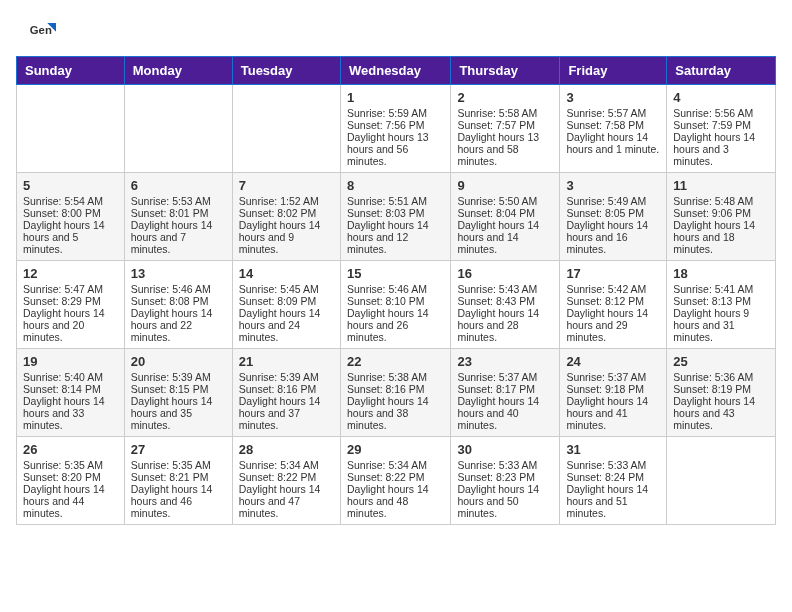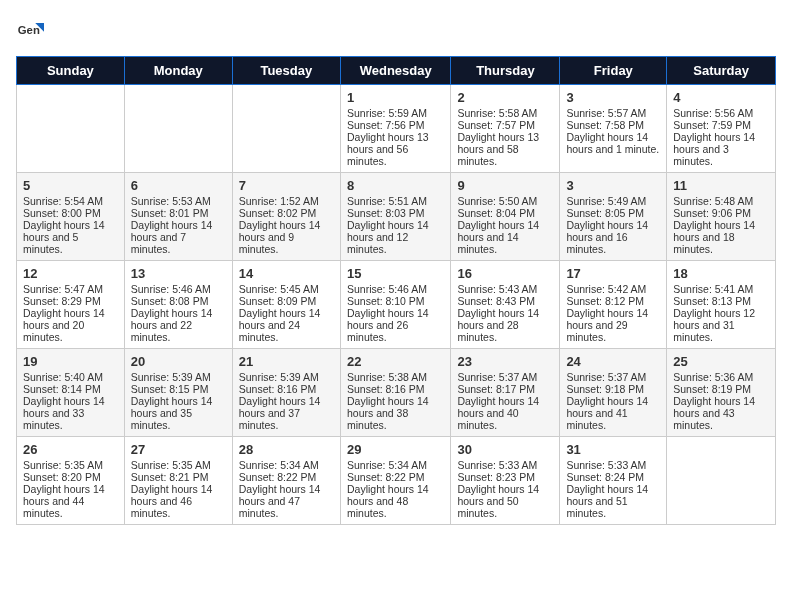--- a/index.html
+++ b/index.html
@@ -8,20 +8,21 @@
       background: #fff;
       width: 792px;
       min-height: 612px;
       padding: 16px;
     }
     .header {
       display: flex;
       justify-content: space-between;
       align-items: flex-start;
       margin-bottom: 12px;
+      margin-left: 12px;
     }
     .logo {
       display: flex;
       align-items: center;
       gap: 4px;
     }
     .logo-icon {
       width: 28px;
       height: 28px;
     }
@@ -36,23 +37,23 @@
     .location {
       font-size: 14px;
       color: #555;
     }
     .calendar {
       width: 100%;
       border-collapse: collapse;
       border: 1px solid #ccc;
     }
     .calendar th {
-      background-color: #0f172a;
+      background-color: #4c1d95;
       color: #fff;
-      text-align: center;
+      text-align: left;
       padding: 6px 8px;
       font-size: 13px;
       border: 1px solid #1a6fd4;
     }
     .calendar td {
       vertical-align: top;
       border: 1px solid #ccc;
       padding: 5px 6px;
       width: 113px;
       min-height: 80px;
@@ -215,21 +216,21 @@
         <td>
           <span class="day-num">17</span>
           <div>Sunrise: 5:42 AM</div>
           <div>Sunset: 8:12 PM</div>
           <div>Daylight hours 14 hours and 29 minutes.</div>
         </td>
         <td>
           <span class="day-num">18</span>
           <div>Sunrise: 5:41 AM</div>
           <div>Sunset: 8:13 PM</div>
-          <div>Daylight hours 12 hours and 31 minutes.</div>
+          <div>Daylight hours 9 hours and 31 minutes.</div>
         </td>
       </tr>
       <tr>
         <td>
           <span class="day-num">19</span>
           <div>Sunrise: 5:40 AM</div>
           <div>Sunset: 8:14 PM</div>
           <div>Daylight hours 14 hours and 33 minutes.</div>
         </td>
         <td>

